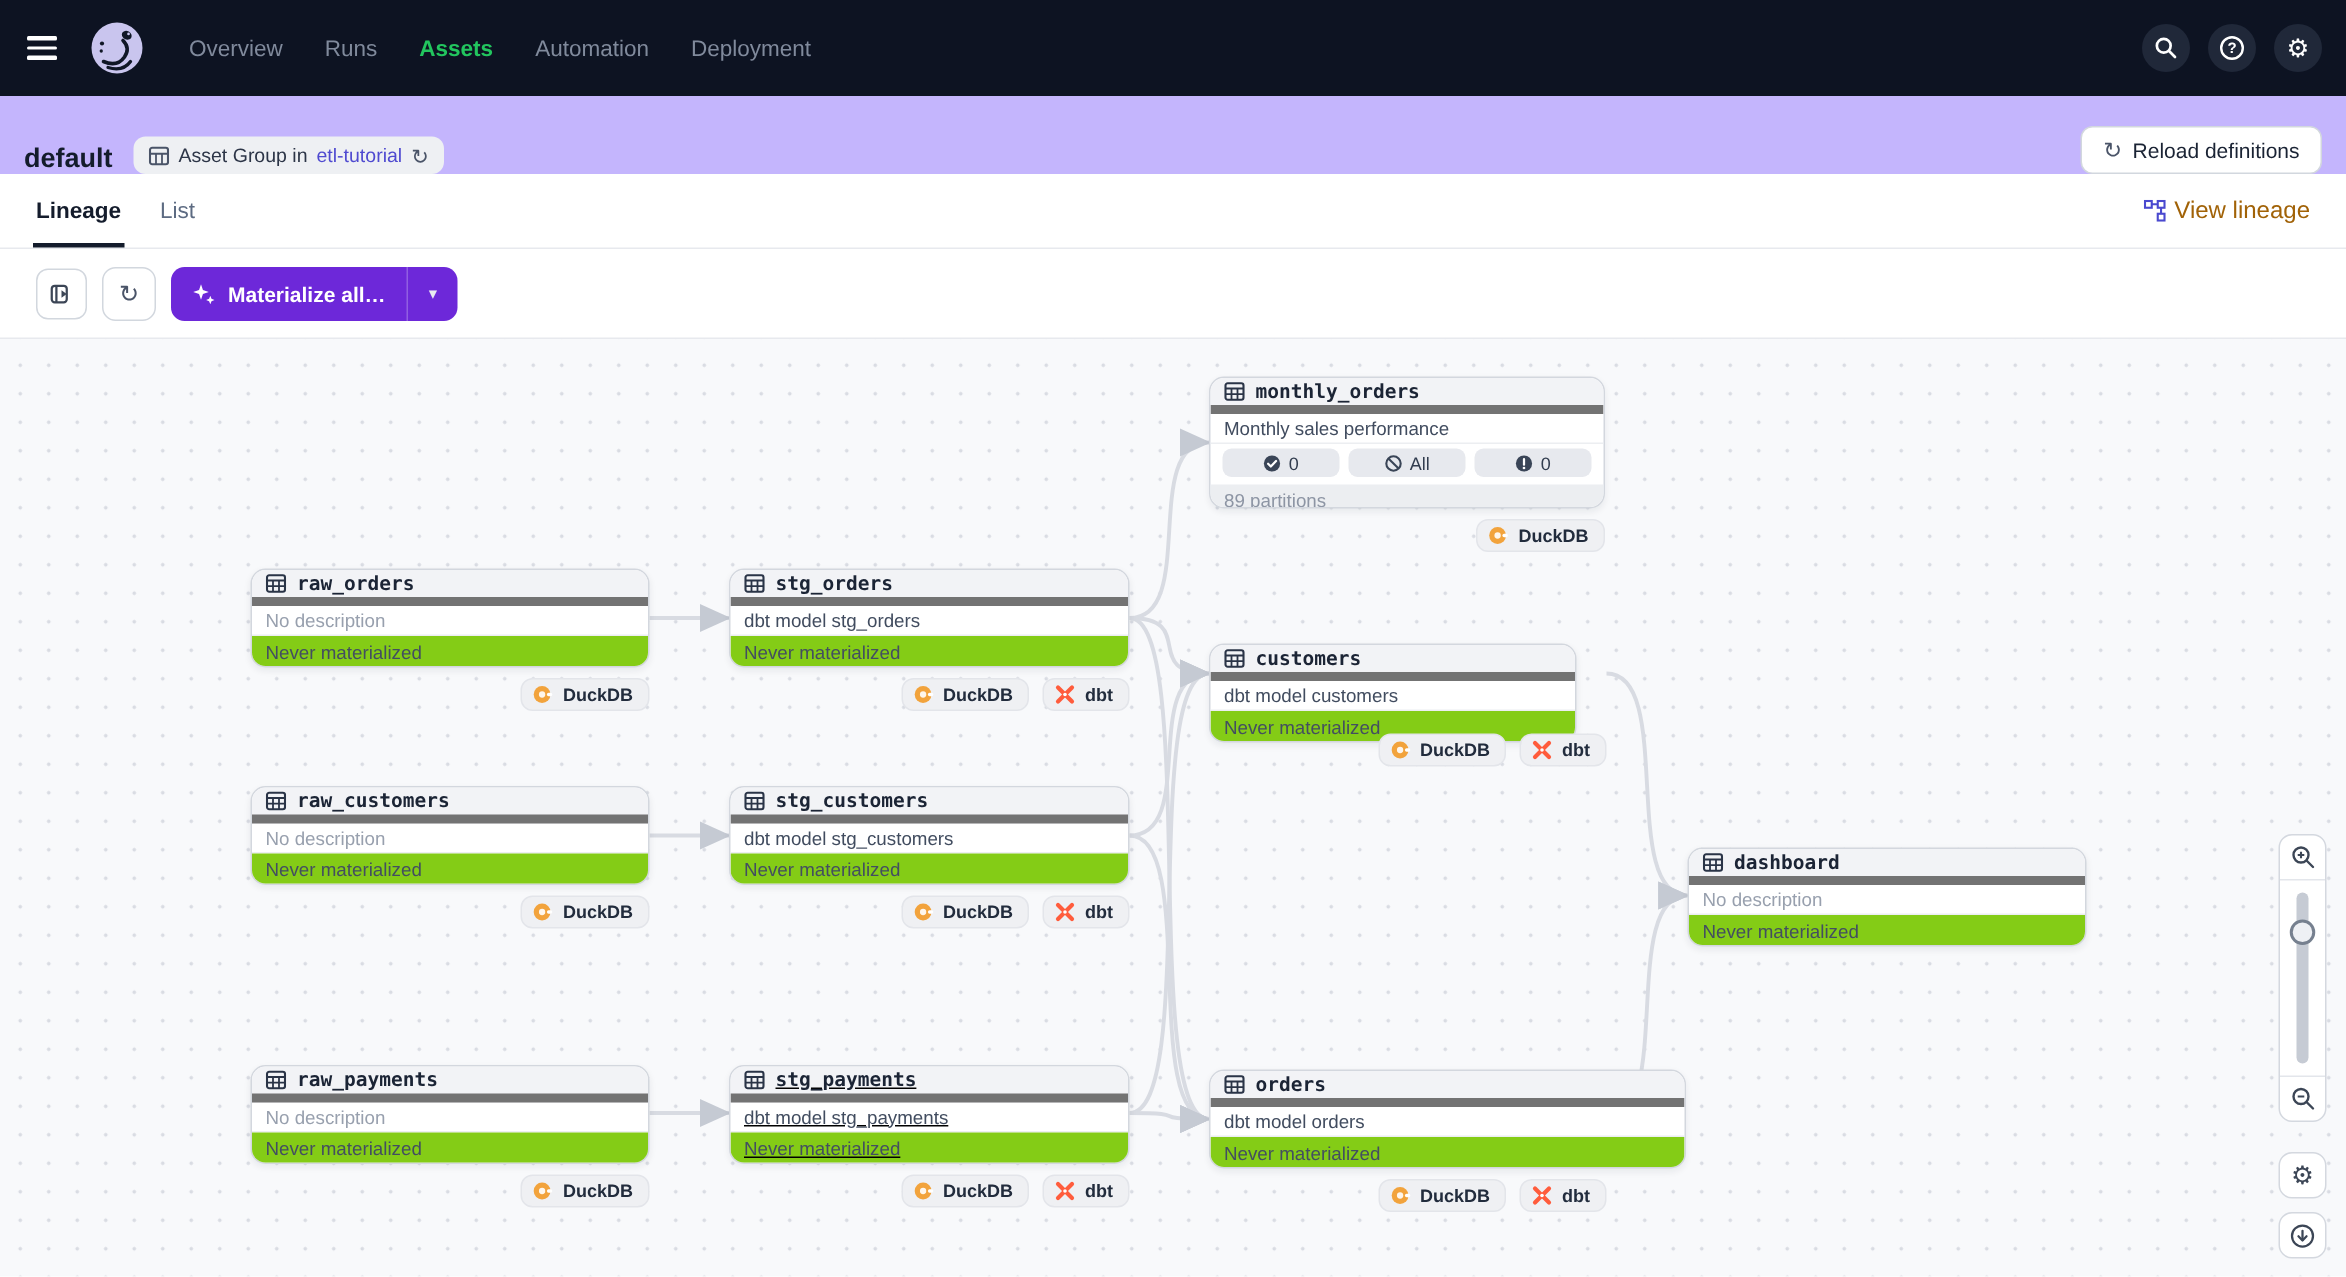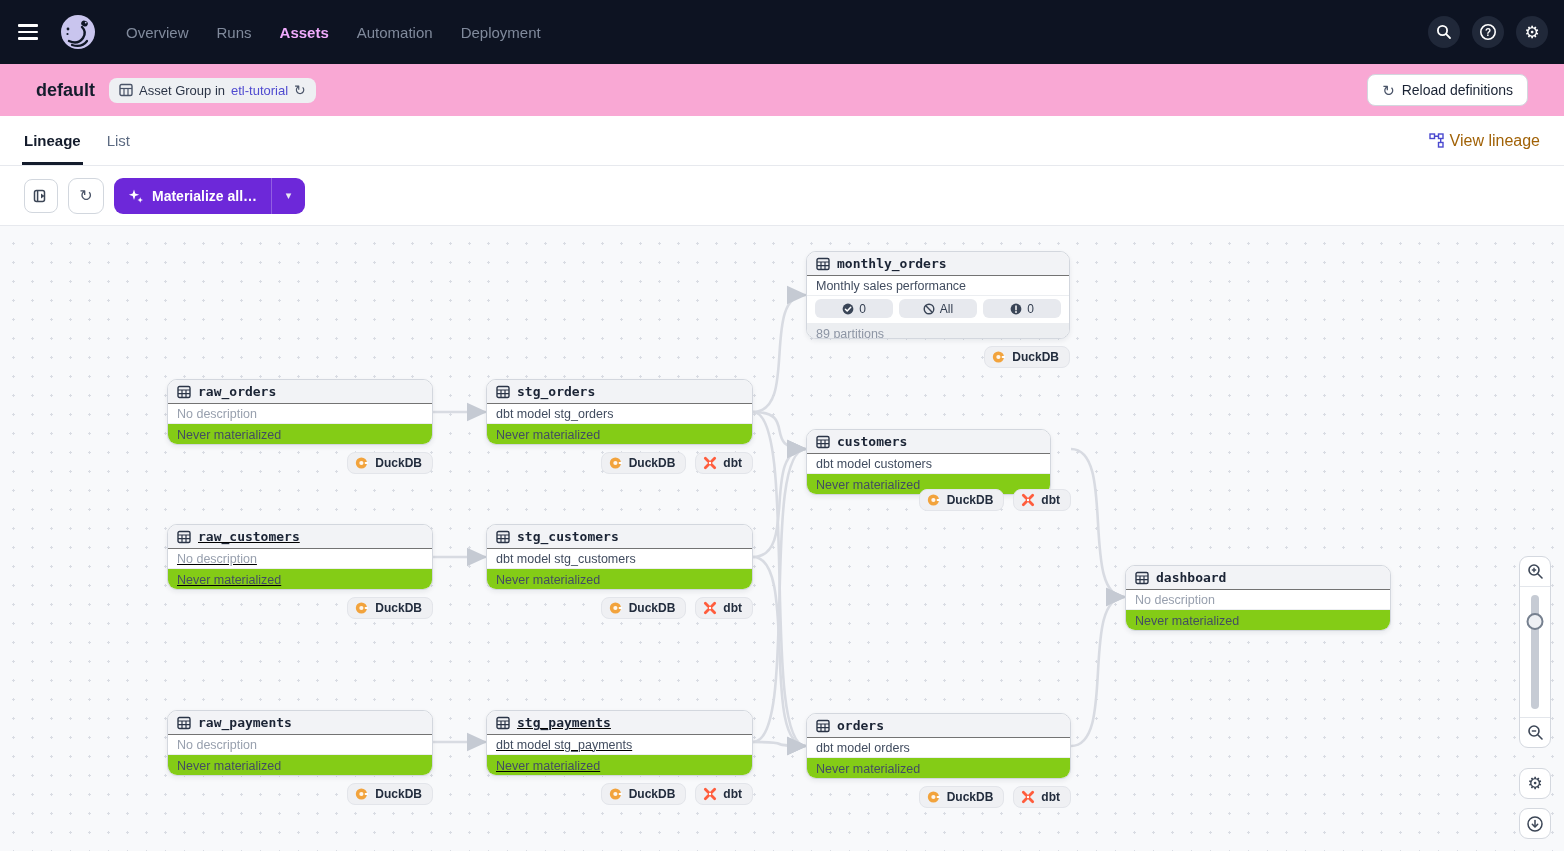--- a/index.html
+++ b/index.html
@@ -6,26 +6,26 @@
   html,body { width:1564px; height:851px; overflow:hidden; background:#fff;
     font-family:"Liberation Sans", sans-serif; }
 
   
   .topnav { height:64px; background:#0d1322; display:flex; align-items:center; padding:0 16px; }
   .hamburger { width:32px; height:32px; display:flex; flex-direction:column; justify-content:center; gap:4px; cursor:pointer; margin-right:10px; }
   .hamburger span { display:block; width:20px; height:2.5px; background:#fff; border-radius:1px; margin-left:2px; }
   .brand { width:40px; height:40px; margin-right:28px; display:flex; align-items:center; justify-content:center; }
   .nav-items { display:flex; gap:28px; align-items:center; }
   .nav-item { font-size:15px; color:#808a9c; cursor:pointer; }
-  .nav-item.active { color:#f0abfc; font-weight:700; }
+  .nav-item.active { color:#22c55e; font-weight:700; }
   .topnav-right { margin-left:auto; display:flex; gap:12px; align-items:center; }
   .circle-btn { width:32px; height:32px; border-radius:50%; background:#202839; display:flex; align-items:center; justify-content:center; cursor:pointer; color:#fff; }
 
   
-  .page-header { height:52px; background:#f9a8d4; display:flex; align-items:center; padding:0 36px; }
+  .page-header { height:52px; background:#c4b5fd; display:flex; align-items:flex-end; padding:0 16px; }
   .page-title { font-size:18px; font-weight:700; color:#141c2c; margin-right:14px; }
   .group-badge { display:inline-flex; align-items:center; gap:6px; background:#eef0f3; border-radius:8px; padding:5px 10px; font-size:13px; color:#2c3547; }
   .group-badge a { color:#4f4ad0; text-decoration:none; cursor:pointer; }
   .reload-btn { margin-left:auto; display:inline-flex; align-items:center; gap:7px; border:1px solid #d2d7de; border-radius:8px; padding:7px 14px; font-size:14px; color:#1a2334; background:#fff; cursor:pointer; }
   .refresh-glyph { font-size:14px; line-height:1; color:#4a5468; }
 
   
   .tabs-row { height:50px; background:#fff; display:flex; align-items:center; padding:0 24px; border-bottom:1px solid #e7e9ee; position:relative; }
   .tab { font-size:15px; color:#5d6b82; margin-right:26px; cursor:pointer; height:100%; display:flex; align-items:center; position:relative; }
   .tab.active { color:#141c2c; font-weight:700; }
@@ -44,21 +44,21 @@
   .materialize-caret { width:34px; display:flex; align-items:center; justify-content:center; border-left:1px solid rgba(255,255,255,0.25); cursor:pointer; font-size:11px; color:#e8eaf0; }
 
   
   .canvas { position:relative; width:1564px; height:625px; background-color:#f8f9fb;
     background-image: radial-gradient(circle, #d9dce3 1.2px, transparent 1.4px);
     background-size: 19px 19px; background-position: 4px 8px; overflow:hidden; }
   #edges { position:absolute; left:0; top:0; }
 
   .asset-node { position:absolute; background:#fff; border:1px solid #d3d7de; border-radius:10px;
     box-shadow:0 2px 5px rgba(20,28,44,0.07); cursor:pointer; overflow:hidden; }
-  .node-header { display:flex; align-items:center; gap:7px; padding:4px 9px; background:#f2f3f6; border-bottom:1px solid #737373; height:24px; }
+  .node-header { display:flex; align-items:center; gap:7px; padding:4px 9px; background:#f2f3f6; border-bottom:6px solid #737373; height:24px; }
   .node-title { font-family:"DejaVu Sans Mono", monospace; font-size:13px; font-weight:700; color:#1b2435; }
   .node-desc { padding:3px 9px; font-size:12.5px; color:#414c5f; height:20px; display:flex; align-items:center; border-bottom:1px solid #eceef1; }
   .node-desc.muted { color:#98a0ae; }
   .node-pills { display:flex; gap:6px; padding:3px 8px 5px; }
   .pill { flex:1; background:#e7e9ee; border-radius:6px; height:19px; display:flex; align-items:center; justify-content:center; gap:5px; font-size:12px; color:#323d4f; }
   .node-footer { padding:3px 9px; background:#84cc16; font-size:12.5px; color:#434e61; height:21px; display:flex; align-items:center; }
   .node-footer.muted { color:#8d95a4; background:#eceef1; }
 
   .badge-row { position:absolute; display:flex; justify-content:flex-end; gap:9px; }
   .kind-badge { display:inline-flex; align-items:center; gap:6px; background:#eff0f3; border:1px solid #e3e5ea; border-radius:8px; padding:2px 10px 2px 7px; font-size:12px; font-weight:700; color:#222c3d; height:22px; cursor:pointer; }
@@ -352,21 +352,21 @@
               <g fill="#ff5c3c">
                 <rect x="5.6" y="-1" width="2.8" height="16" rx="1.4" transform="rotate(45 7 7)"></rect>
                 <rect x="5.6" y="-1" width="2.8" height="16" rx="1.4" transform="rotate(-45 7 7)"></rect>
               </g>
               <circle cx="7" cy="7" r="1.2" fill="#fff"></circle>
             </svg>
           </span>
           <span>dbt</span>
         </span>
       </div>
-      <div class="asset-node" style="left: 167px; top: 298px; width: 266px; height: 66px; text-decoration: underline;">
+      <div class="asset-node" style="left: 167px; top: 298px; width: 266px; height: 66px;">
         <div class="node-header">
           <span style="display: flex;">
             <svg width="14" height="14" viewBox="0 0 14 14">
               <rect x="1" y="1.5" width="12" height="11" rx="1.5" fill="none" stroke="#2a3447" stroke-width="1.4"></rect>
               <line x1="1" y1="5" x2="13" y2="5" stroke="#2a3447" stroke-width="1.2"></line>
               <line x1="1" y1="8.7" x2="13" y2="8.7" stroke="#2a3447" stroke-width="1.2"></line>
               <line x1="5" y1="5" x2="5" y2="12.5" stroke="#2a3447" stroke-width="1.2"></line>
               <line x1="9" y1="5" x2="9" y2="12.5" stroke="#2a3447" stroke-width="1.2"></line>
             </svg>
           </span>
@@ -504,21 +504,21 @@
               <g fill="#ff5c3c">
                 <rect x="5.6" y="-1" width="2.8" height="16" rx="1.4" transform="rotate(45 7 7)"></rect>
                 <rect x="5.6" y="-1" width="2.8" height="16" rx="1.4" transform="rotate(-45 7 7)"></rect>
               </g>
               <circle cx="7" cy="7" r="1.2" fill="#fff"></circle>
             </svg>
           </span>
           <span>dbt</span>
         </span>
       </div>
-      <div class="asset-node" style="left: 806px; top: 487px; width: 265px; height: 66px;">
+      <div class="asset-node" style="left: 806px; top: 487px; width: 318px; height: 66px;">
         <div class="node-header">
           <span style="display: flex;">
             <svg width="14" height="14" viewBox="0 0 14 14">
               <rect x="1" y="1.5" width="12" height="11" rx="1.5" fill="none" stroke="#2a3447" stroke-width="1.4"></rect>
               <line x1="1" y1="5" x2="13" y2="5" stroke="#2a3447" stroke-width="1.2"></line>
               <line x1="1" y1="8.7" x2="13" y2="8.7" stroke="#2a3447" stroke-width="1.2"></line>
               <line x1="5" y1="5" x2="5" y2="12.5" stroke="#2a3447" stroke-width="1.2"></line>
               <line x1="9" y1="5" x2="9" y2="12.5" stroke="#2a3447" stroke-width="1.2"></line>
             </svg>
           </span>

